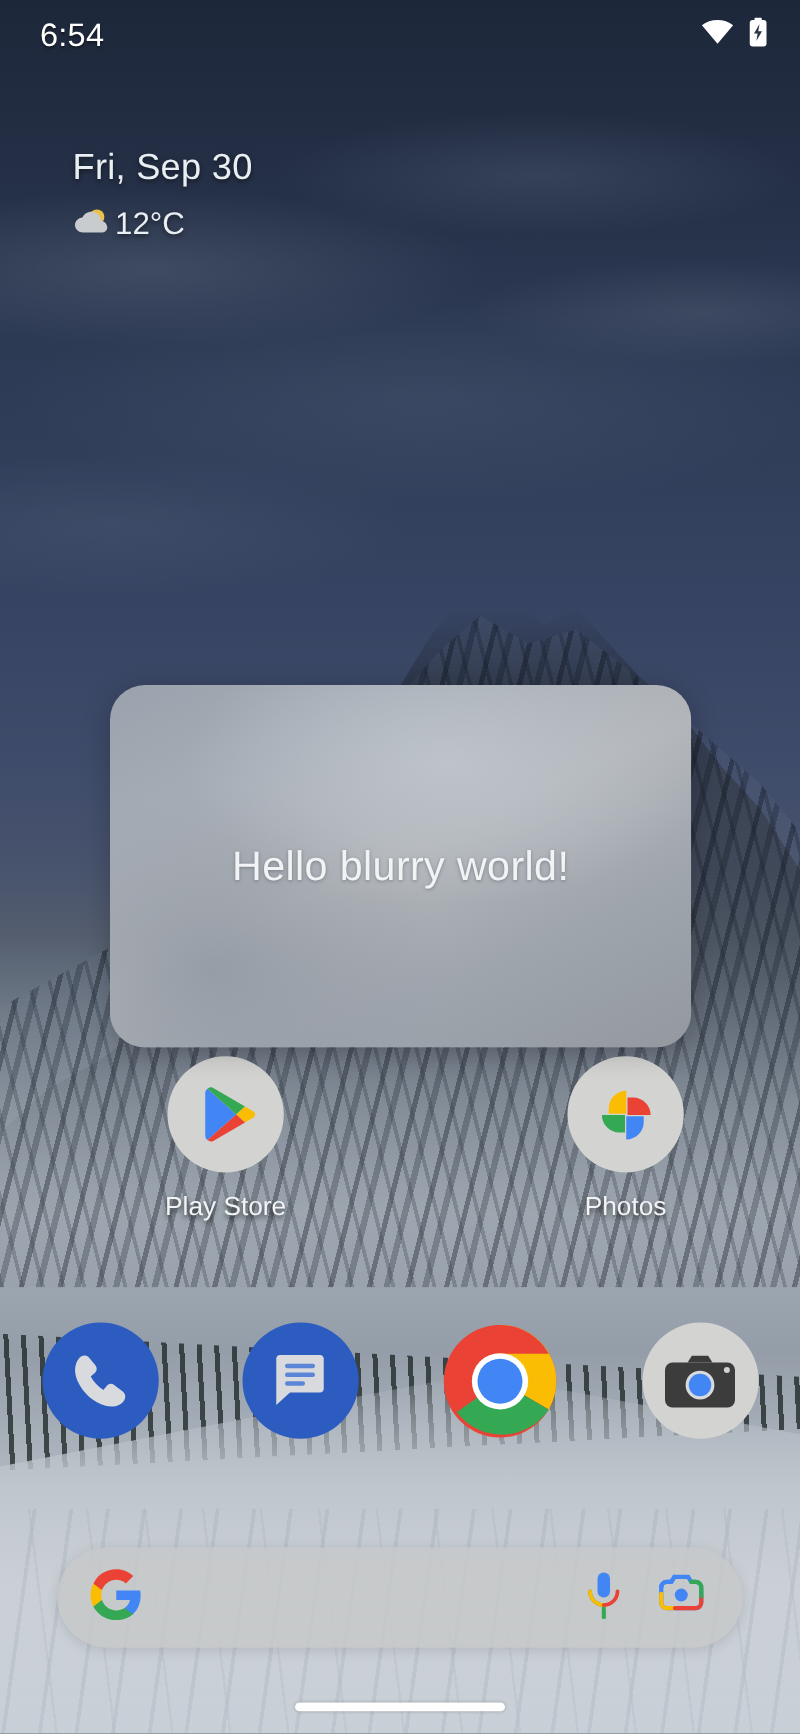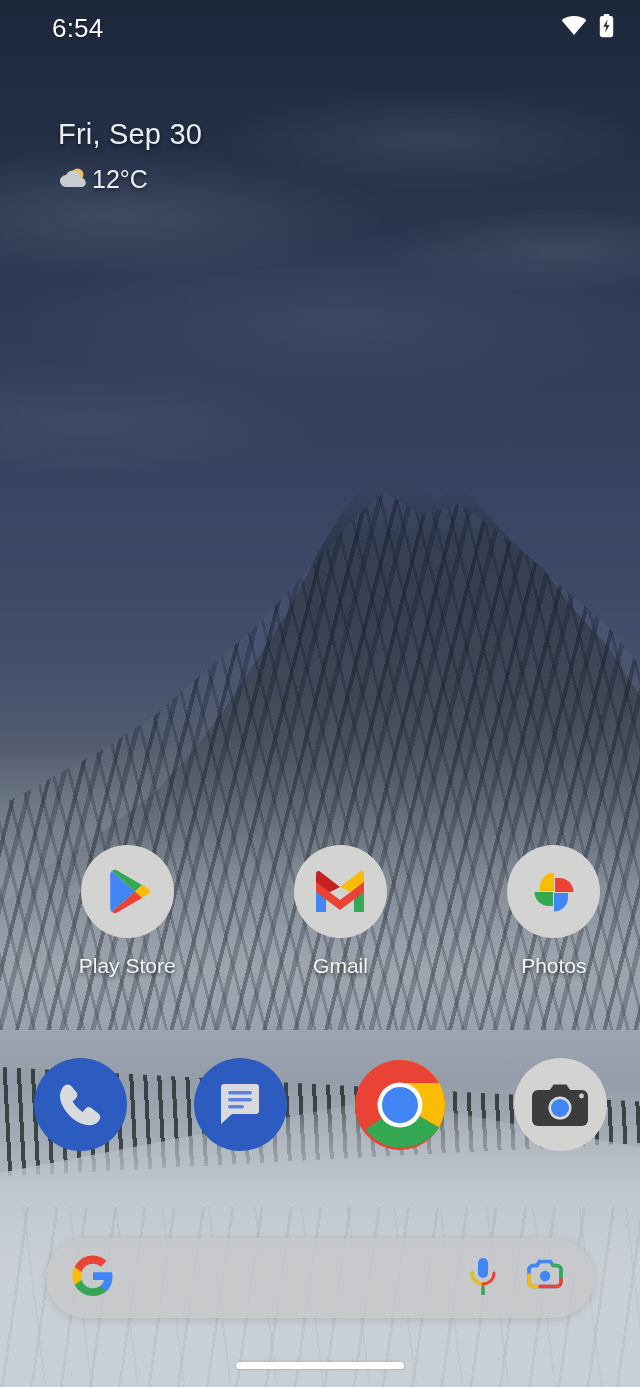--- a/index.html
+++ b/index.html
@@ -129,21 +129,21 @@
       rgba(10,16,28,.22) 45%,
       rgba(10,16,28,.26) 62%,
       rgba(10,16,28,.18) 80%,
       rgba(10,16,28,.10) 100%);
   }
 
   
   #status-bar {
     position: absolute; left: 0; top: 0; width: 640px; height: 56px;
     display: flex; align-items: center; justify-content: space-between;
-    padding: 0 26px 0 52px; z-index: 40;
+    padding: 0 26px 0 32px; z-index: 40;
   }
   #status-clock {
     color: #ffffff; font-size: 26px; font-weight: 500; letter-spacing: .2px;
     text-shadow: 0 1px 2px rgba(0,0,0,.45);
   }
   #status-icons { display: flex; align-items: center; gap: 12px; }
 
   
   #widget {
     position: absolute; left: 58px; top: 118px; z-index: 30;
@@ -268,47 +268,38 @@
           <circle cx="19.5" cy="8.5" r="6" fill="#e8c24a"></circle>
           <path d="M8.5 21 C4.9 21 2 18.3 2 15 C2 11.9 4.6 9.3 8 9.05
                    C9.1 6.3 11.9 4.4 15.1 4.4 C19.2 4.4 22.6 7.5 22.9 11.5
                    C25.7 11.9 27.8 14.2 27.8 17 C27.8 19.2 26 21 23.6 21 Z" fill="#c9ccce"></path>
         </svg>
       </span>
       <span id="widget-temp">12°C</span>
     </div>
   </div>
 
+  <div id="blur-panel">
+    <div id="blur-text">Hello blurry world!</div>
+  </div>
 
   <div id="app-grid">
 
     <div class="app-cell">
       <div class="icon-circle light">
         <svg width="56" height="56" viewBox="0 0 56 56">
           <path d="M13 7 L36 27.5 L13 48 C11.8 47.2 11.2 45.9 11.2 44.4 L11.2 10.6 C11.2 9.1 11.8 7.8 13 7 Z" fill="#4285F4"></path>
           <path d="M13 7 L36 27.5 L43 21.1 L17.6 6.3 C16.0 5.4 14.2 6.0 13 7 Z" fill="#34A853"></path>
           <path d="M36 27.5 L43 21.1 L49.5 24.9 C51.6 26.1 51.6 28.9 49.5 30.1 L43 33.9 Z" fill="#FBBC04"></path>
           <path d="M13 48 L36 27.5 L43 33.9 L17.6 48.7 C16.0 49.6 14.2 49.0 13 48 Z" fill="#EA4335"></path>
         </svg>
       </div>
       <div class="app-label">Play Store</div>
     </div>
 
-    <div class="app-cell">
-      <div class="icon-circle light">
-        <svg width="56" height="44" viewBox="0 0 56 44">
-          <path d="M4 42 L4 12 L14 12 L14 42 Z" fill="#4285F4"></path>
-          <path d="M42 42 L42 12 L52 12 L52 42 Z" fill="#34A853"></path>
-          <path d="M4 12 L4 3.5 C4 1.5 6.3 0.4 7.9 1.6 L28 17 L14 24 Z" fill="#C5221F"></path>
-          <path d="M52 12 L52 3.5 C52 1.5 49.7 0.4 48.1 1.6 L28 17 L42 24 Z" fill="#FBBC04"></path>
-          <path d="M4 12 L28 30 L52 12 L52 22 L28 40 L4 22 Z" fill="#EA4335"></path>
-        </svg>
-      </div>
-      <div class="app-label">Gmail</div>
-    </div>
 
     <div class="app-cell">
       <div class="icon-circle light">
         <svg width="56" height="56" viewBox="0 0 56 56">
           <path d="M28 27 L28 8.5 C20.3 8.5 14 14.8 14 22.5 L14 27 Z" fill="#FBBC04"></path>
           <path d="M29 28 L47.5 28 C47.5 20.3 41.2 14 33.5 14 L29 14 Z" fill="#EA4335"></path>
           <path d="M28 29 L28 47.5 C35.7 47.5 42 41.2 42 33.5 L42 29 Z" fill="#4285F4"></path>
           <path d="M27 28 L8.5 28 C8.5 35.7 14.8 42 22.5 42 L27 42 Z" fill="#34A853"></path>
         </svg>
       </div>

